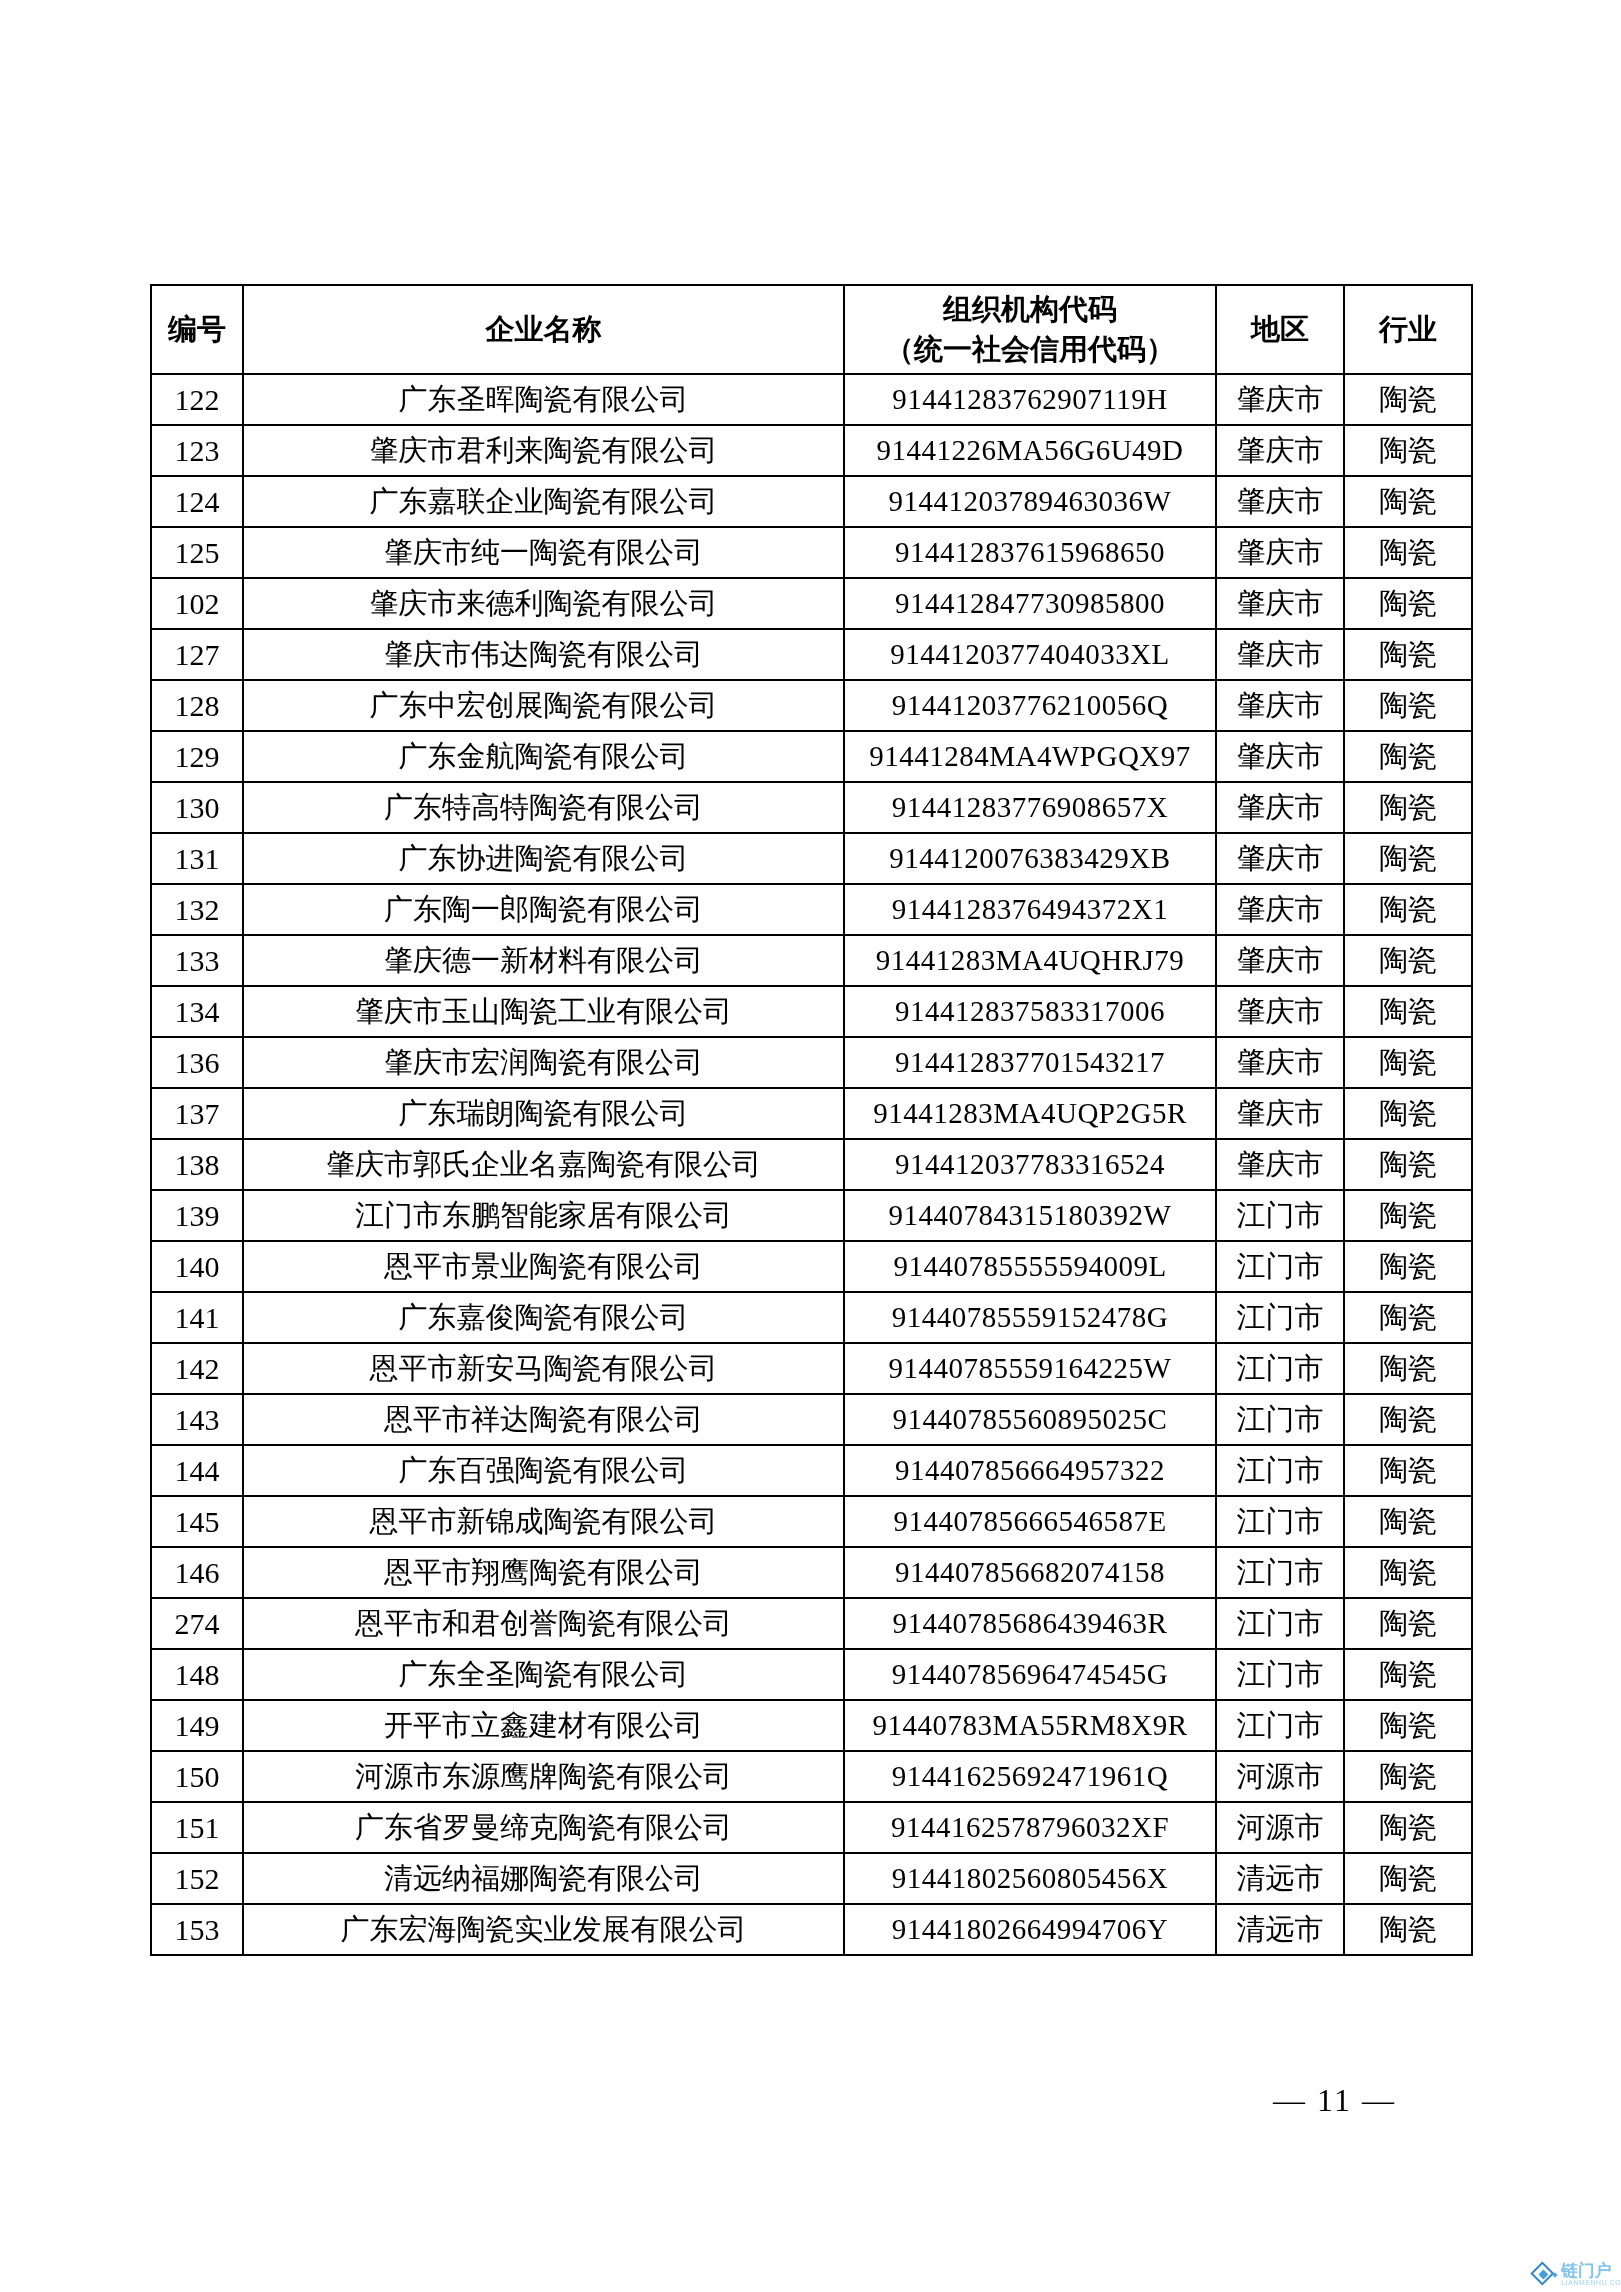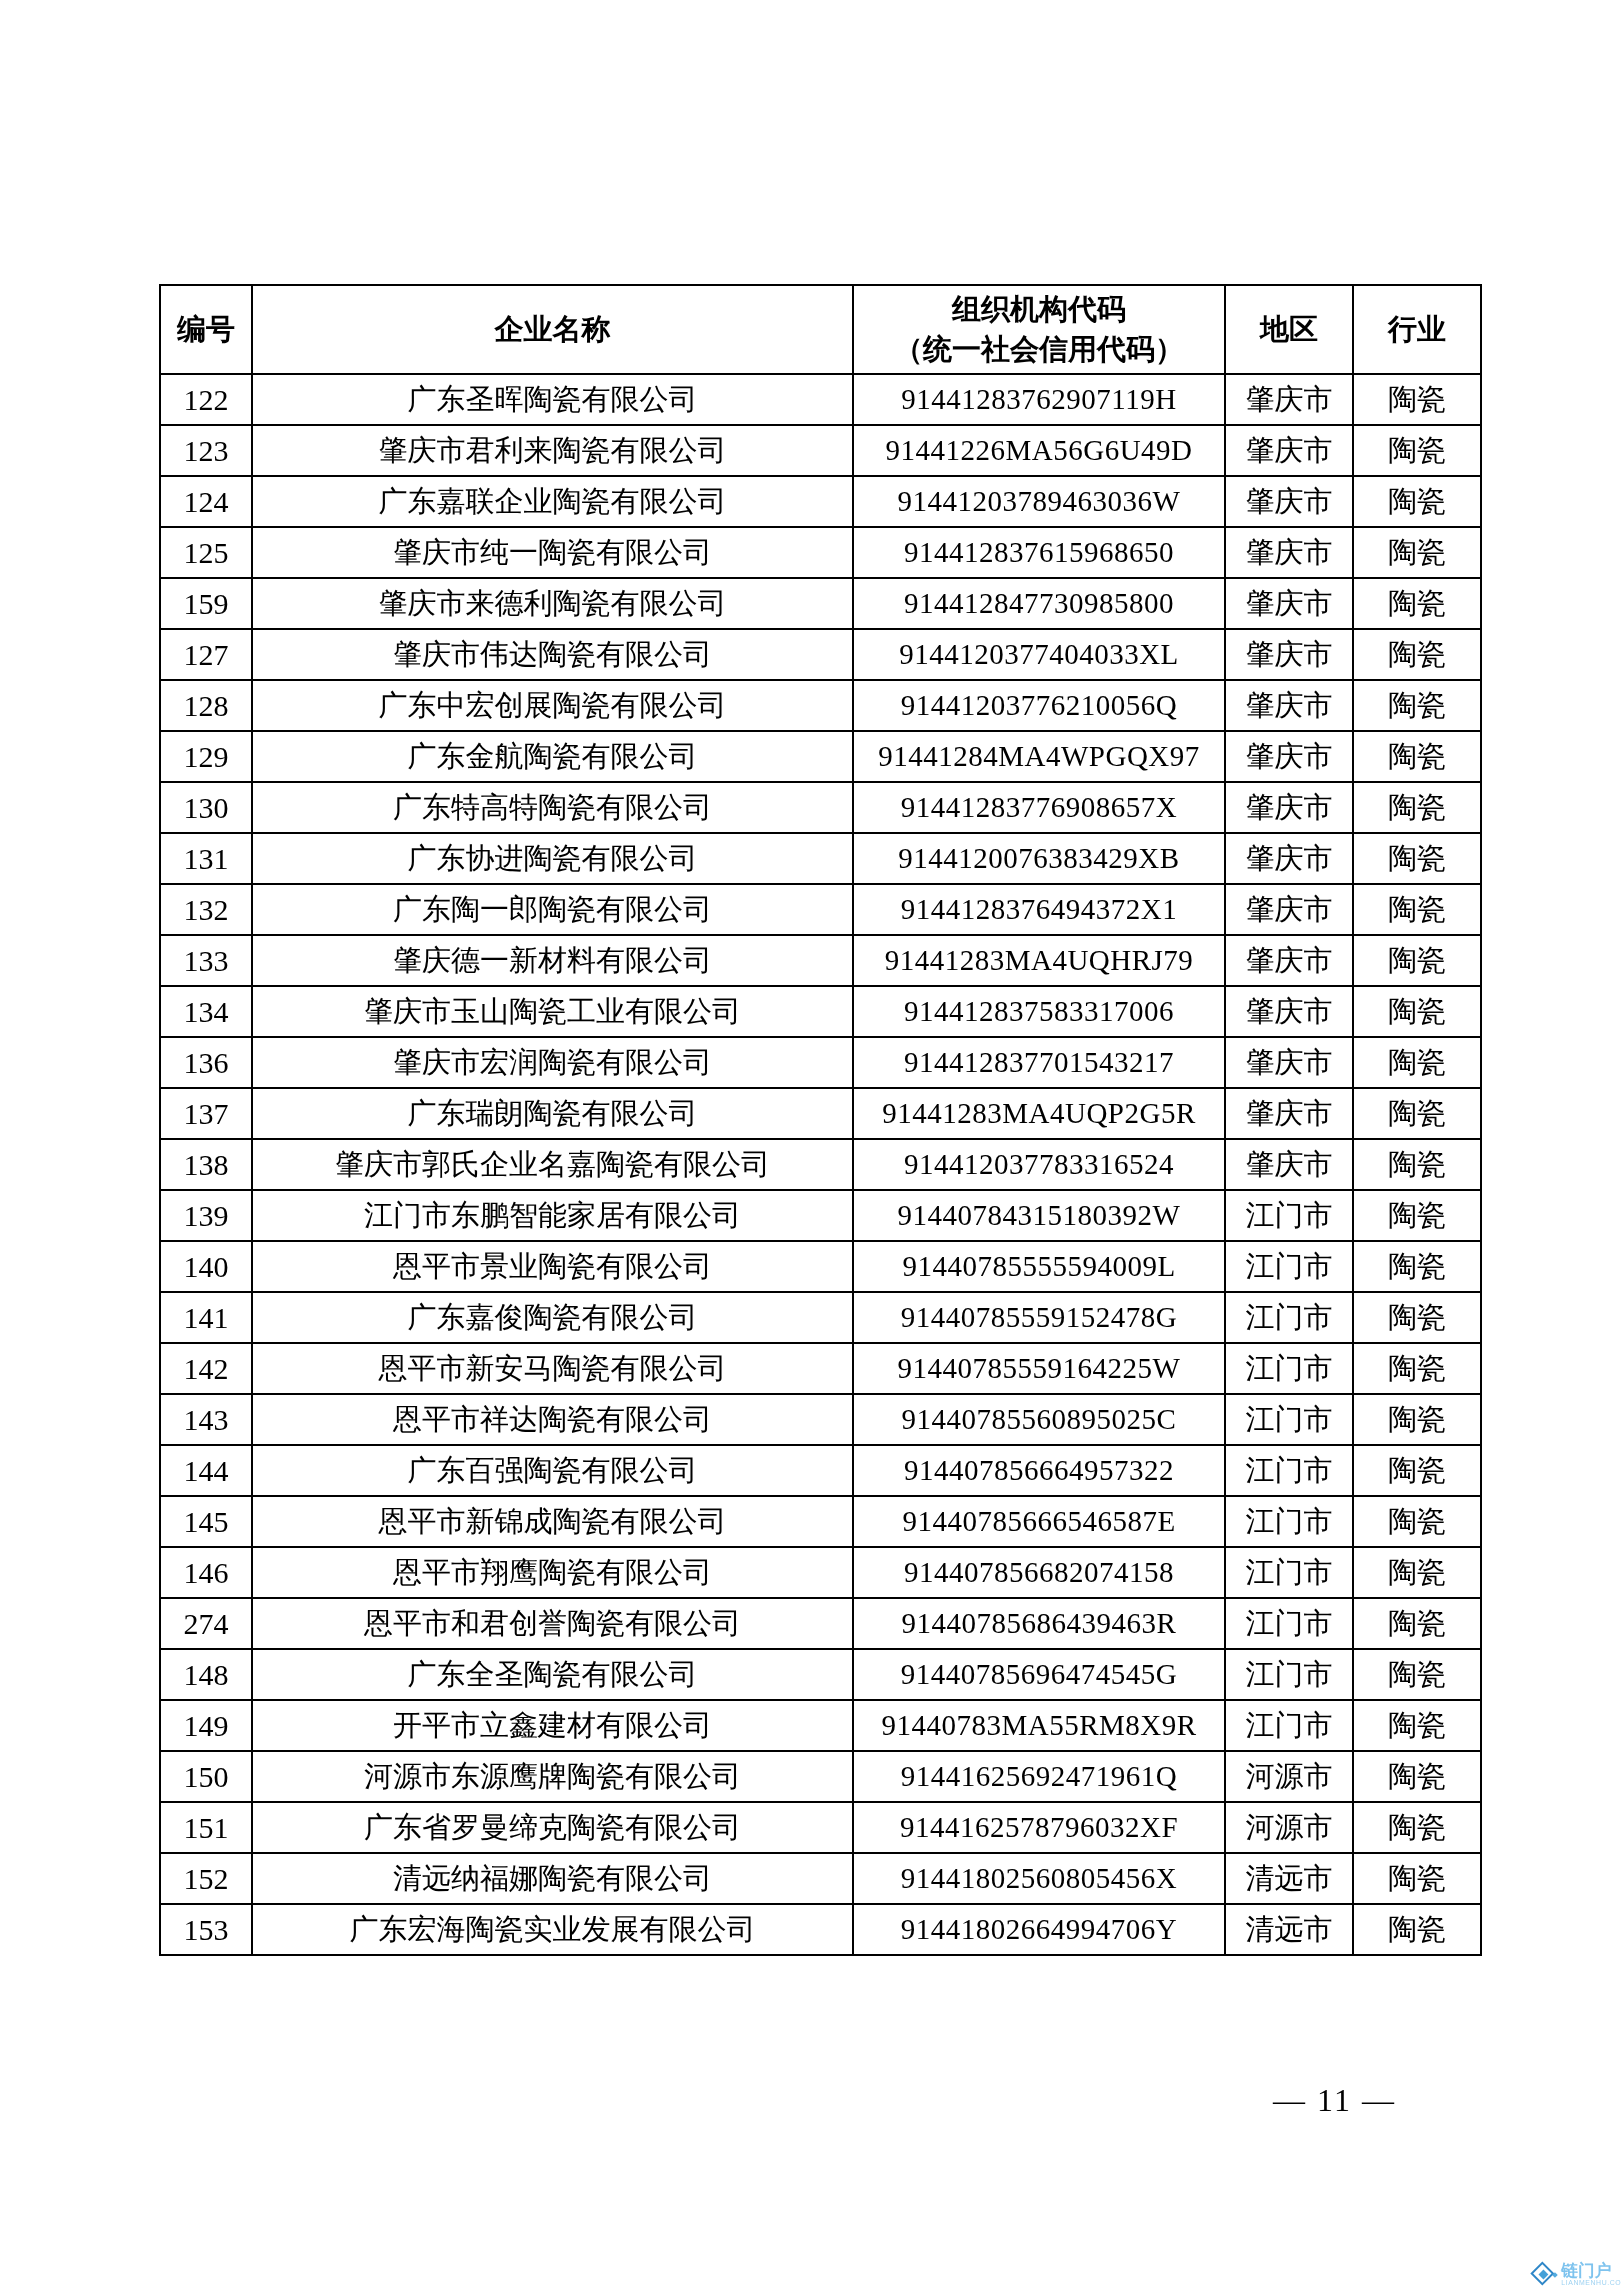--- a/index.html
+++ b/index.html
@@ -15,21 +15,21 @@
     color: #000;
   }
   .sheet {
     position: absolute;
     inset: 0;
     background: #ffffff;
     overflow: hidden;
   }
   table.company-table {
     position: absolute;
-    left: 159px;
+    left: 150px;
     top: 284px;
     width: 1322px;
     border-collapse: collapse;
     table-layout: fixed;
     border: 2.9px solid #000;
   }
   table.company-table th,
   table.company-table td {
     border: 2px solid #000;
     text-align: center;
@@ -179,21 +179,21 @@
           <td class="cell-industry">陶瓷</td>
         </tr>
         <tr>
           <td class="cell-no">125</td>
           <td class="cell-name">肇庆市纯一陶瓷有限公司</td>
           <td class="cell-code">914412837615968650</td>
           <td class="cell-region">肇庆市</td>
           <td class="cell-industry">陶瓷</td>
         </tr>
         <tr>
-          <td class="cell-no">159</td>
+          <td class="cell-no">102</td>
           <td class="cell-name">肇庆市来德利陶瓷有限公司</td>
           <td class="cell-code">914412847730985800</td>
           <td class="cell-region">肇庆市</td>
           <td class="cell-industry">陶瓷</td>
         </tr>
         <tr>
           <td class="cell-no">127</td>
           <td class="cell-name">肇庆市伟达陶瓷有限公司</td>
           <td class="cell-code">9144120377404033XL</td>
           <td class="cell-region">肇庆市</td>

